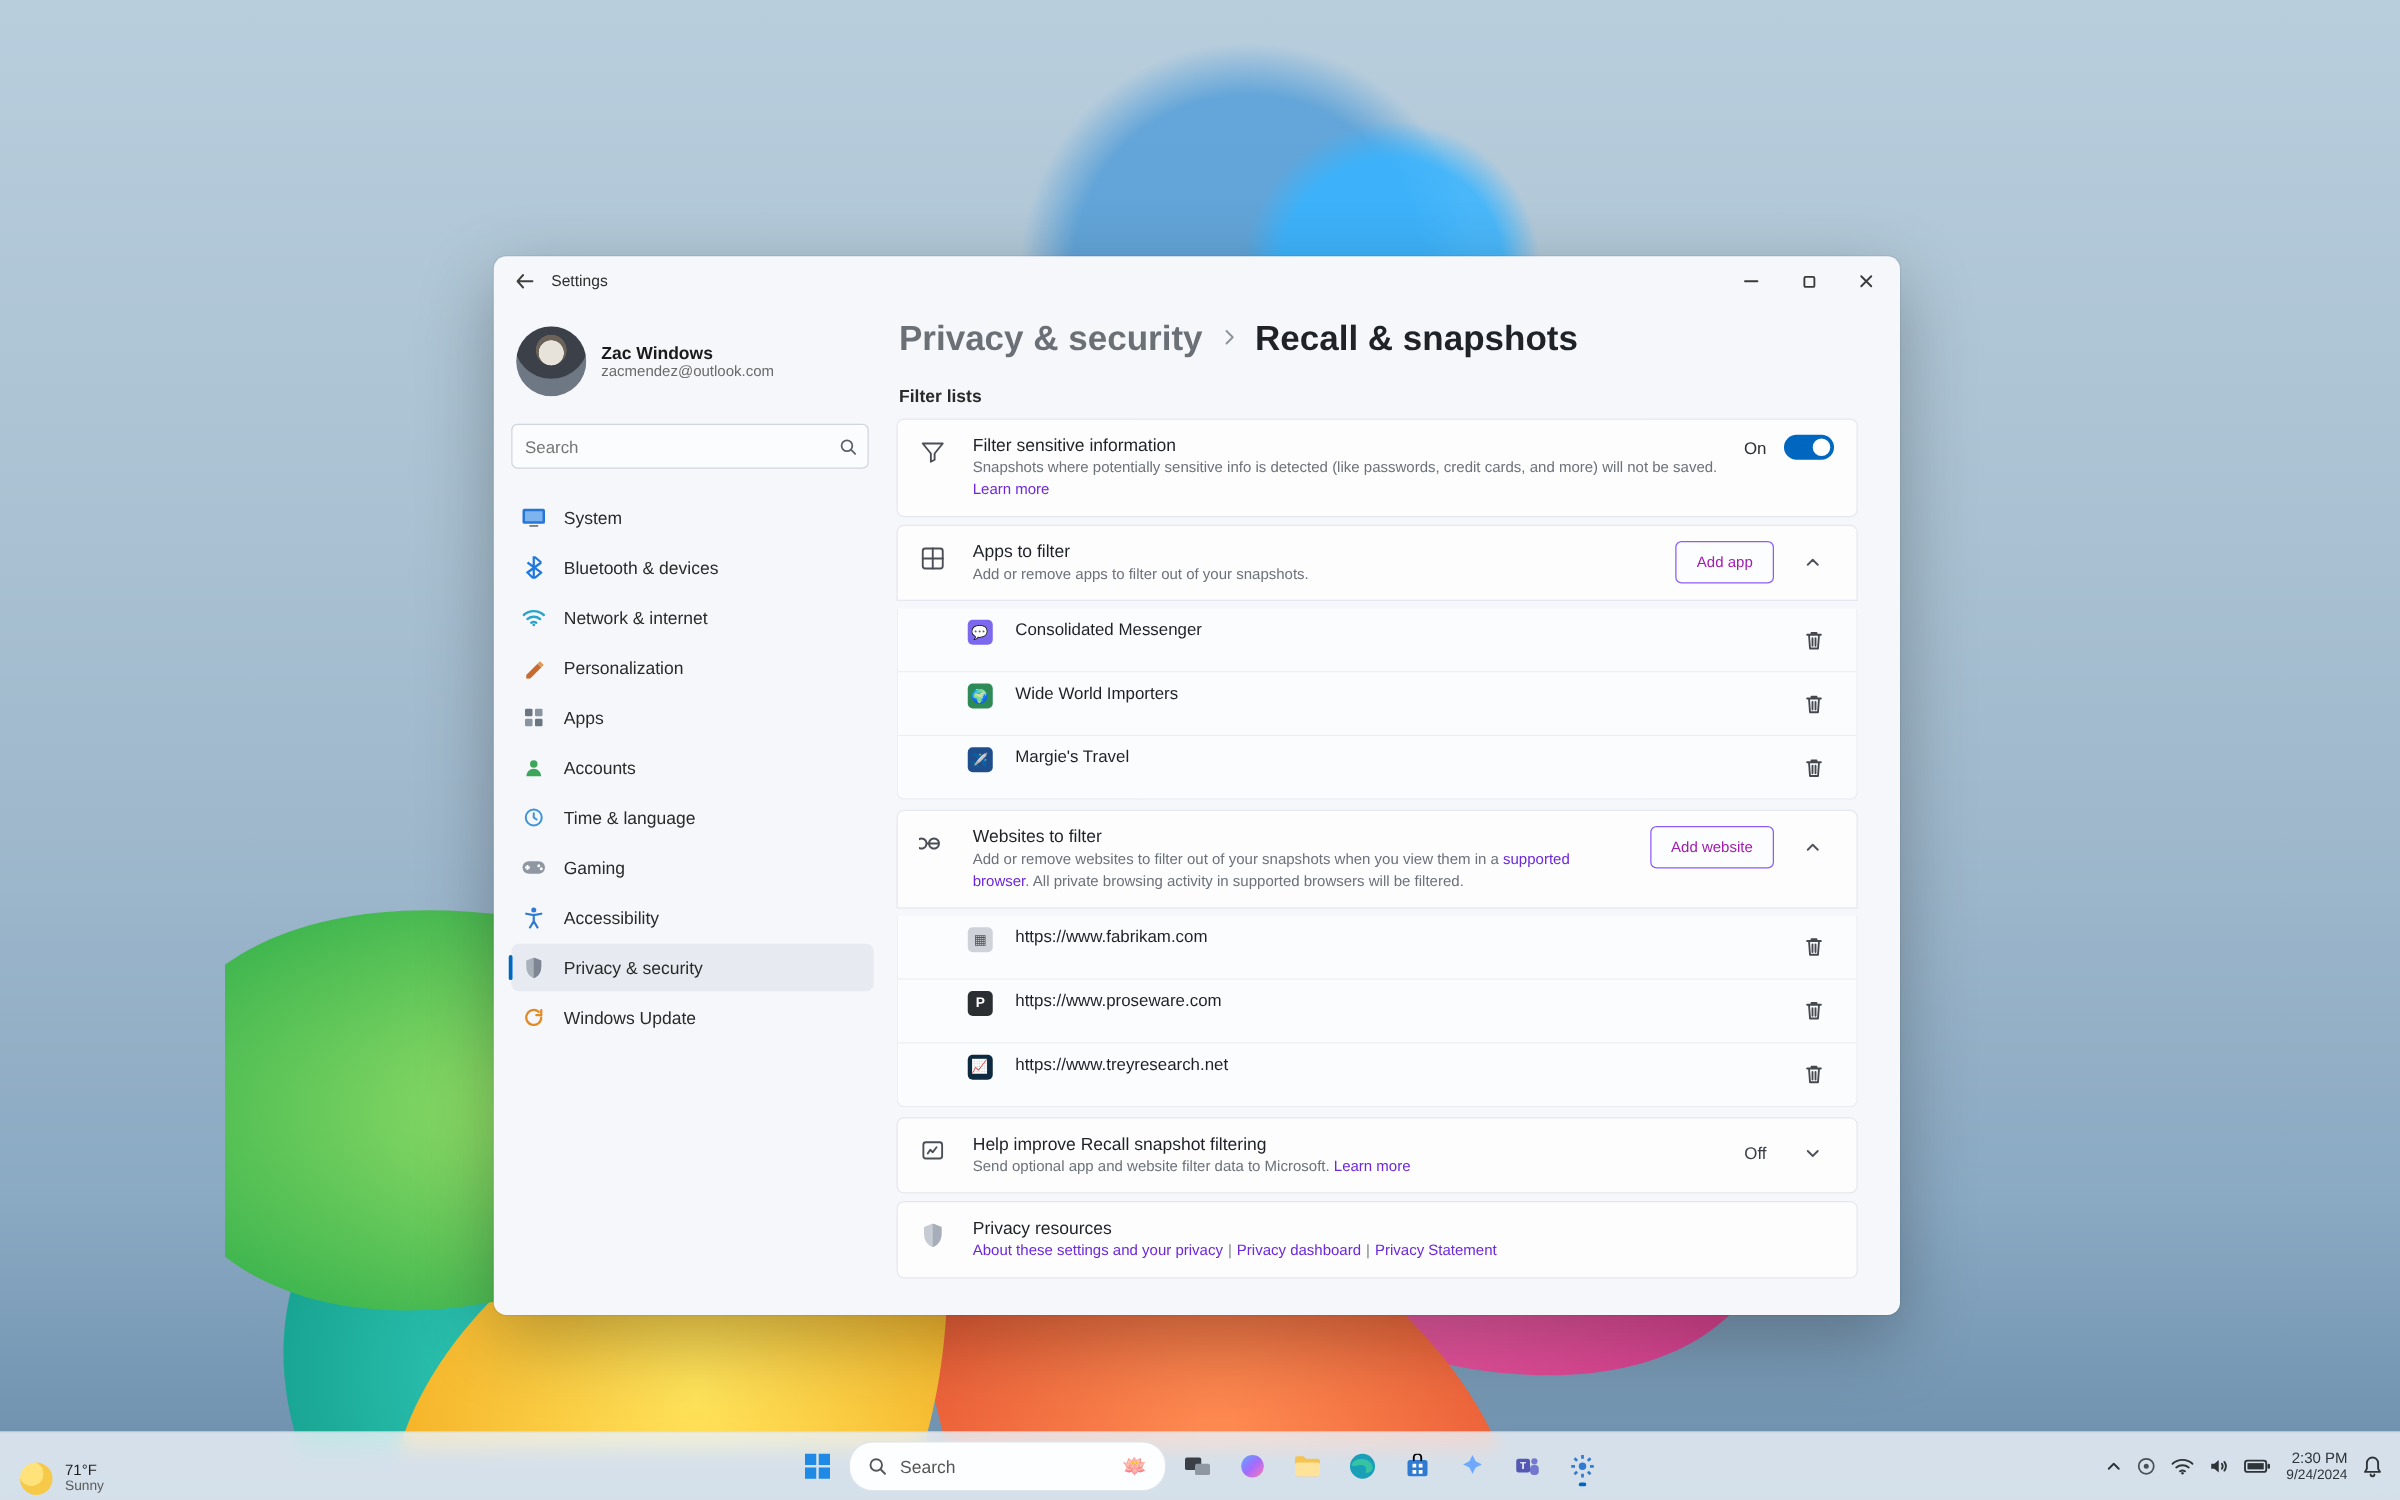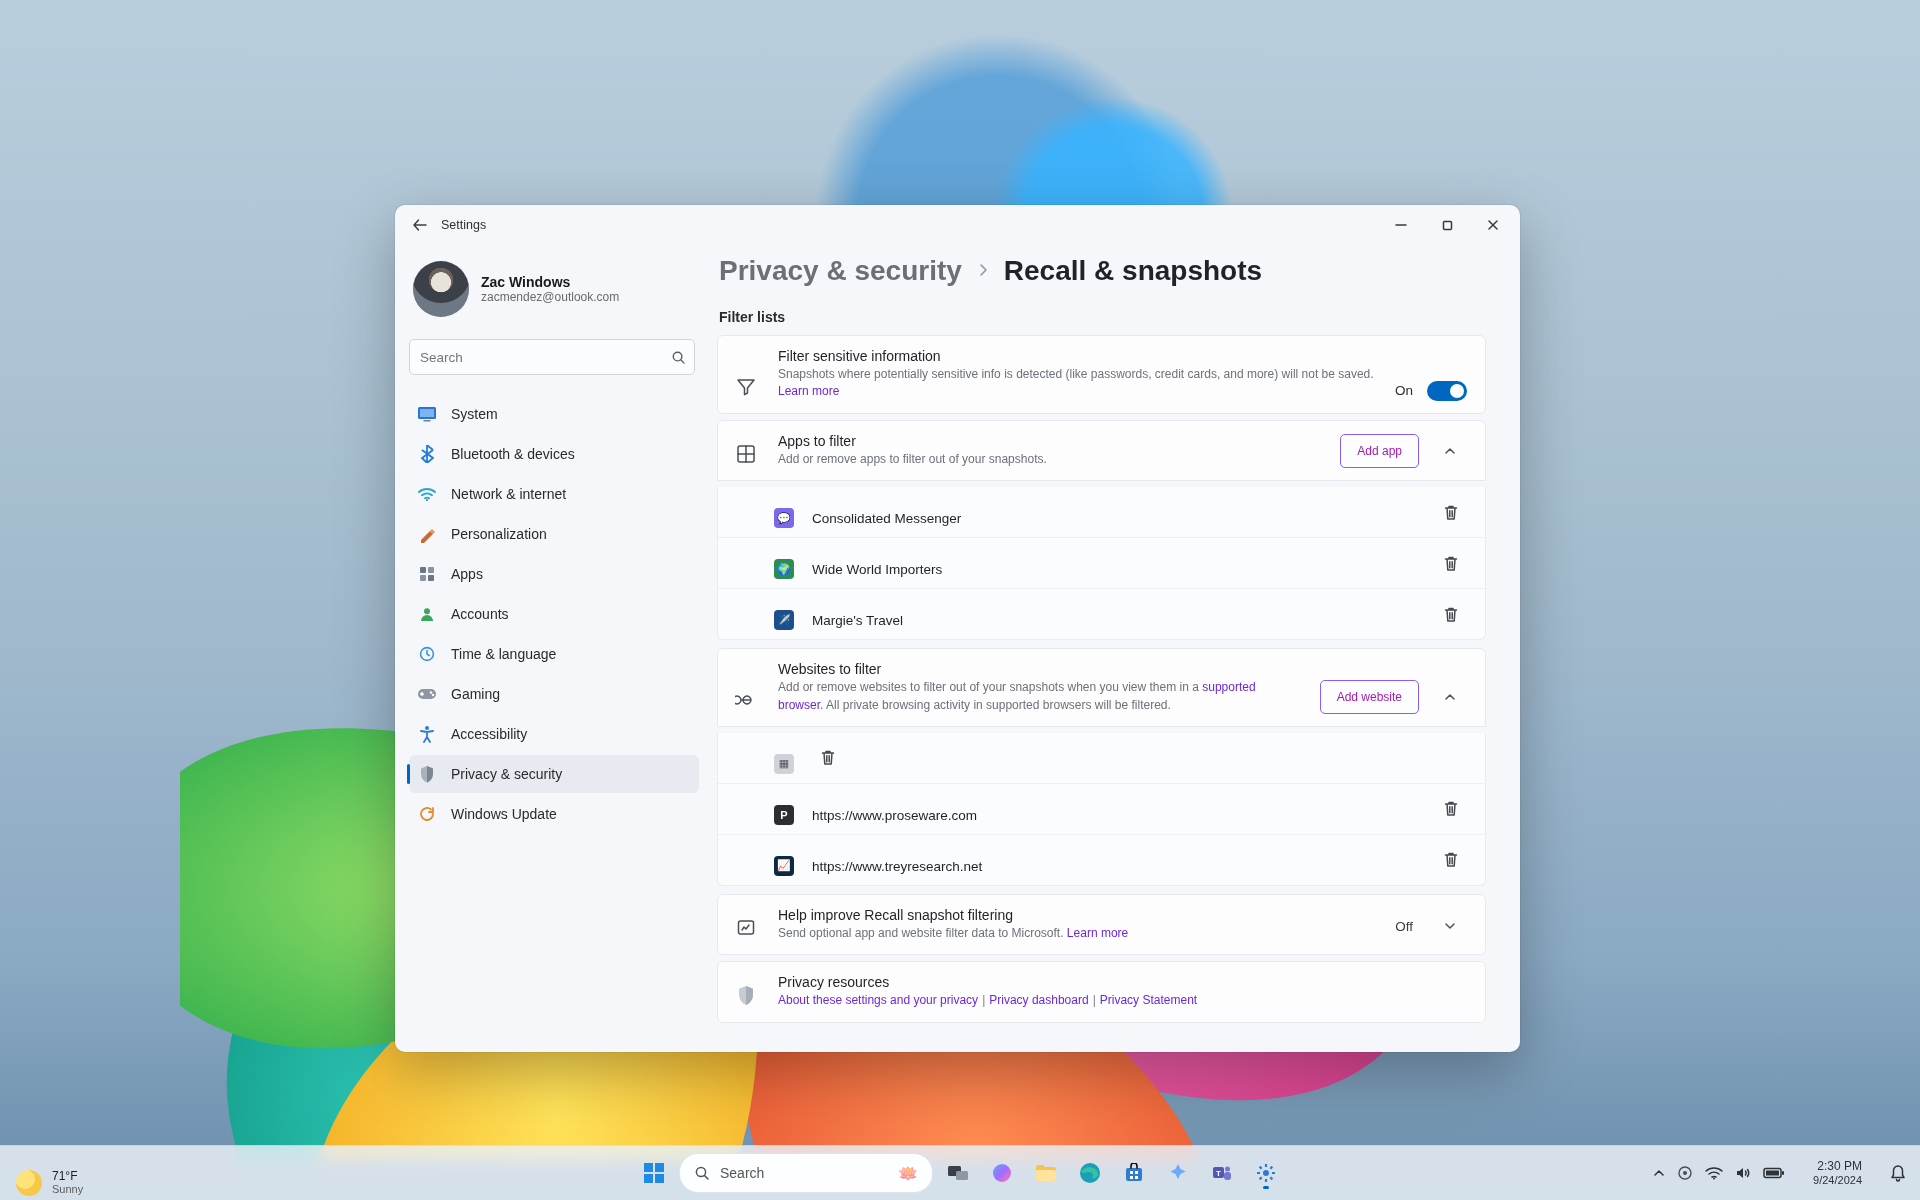--- a/index.html
+++ b/index.html
@@ -72,21 +72,21 @@
   .crumbs{ display:flex; align-items:center; gap:14px; margin:4px 0 22px 2px;}
   .crumbs .c1{ font-size:28px; font-weight:600; color:#6b6f76;}
   .crumbs .chev{ color:#8d939b; font-size:18px;}
   .crumbs .c2{ font-size:28px; font-weight:600; color:#1f2328;}
   .section-title{ font-size:14px; font-weight:600; color:#2a2a2a; margin:0 0 10px 2px;}
 
   .card{
     background:#fdfdfe; border:1px solid #e5e8ee; border-radius:6px; margin-bottom:6px;
   }
   .card-row{
-    display:flex; align-items:flex-end; gap:18px; padding:12px 18px 12px 14px;
+    display:flex; align-items:flex-start; gap:18px; padding:12px 18px 12px 14px;
   }
   .card-row.tight{ padding-top:9px; padding-bottom:9px;}
   .card-row + .card-row{ border-top:1px solid #eceff4;}
   .lead-ico{ width:28px; height:28px; display:grid; place-items:center; color:#4a4f57;}
   .card-text{ flex:1; min-width:0;}
   .card-text .h{ font-size:14px; color:#1e2126; margin-bottom:2px;}
   .card-text .d{ font-size:12px; color:#6c717a; line-height:1.45;}
   .card-text .d a, .link{ color:#6d28d9; text-decoration:none;}
   .card-row .right{ display:flex; align-items:center; gap:14px;}
   .toggle-label{ font-size:13.5px; color:#2a2d32;}
@@ -128,21 +128,21 @@
   .tb-left .t1{ font-size:12px; color:#1e1e1e;}
   .tb-left .t2{ font-size:11px; color:#5c5c5c;}
   .tb-center{ position:absolute; left:50%; transform:translateX(-50%); display:flex; align-items:center; gap:6px;}
   .tb-start{ width:38px; height:38px; border-radius:6px; display:grid; place-items:center;}
   .tb-search{ height:38px; width:224px; border-radius:19px; background:#fdfeff; border:1px solid #dfe4ea;
     display:flex; align-items:center; gap:10px; padding:0 14px; font-size:14px; color:#555;}
   .tb-app{ width:38px; height:38px; border-radius:6px; display:grid; place-items:center;}
   .tb-app.active{ position:relative;}
   .tb-app.active::after{ content:""; position:absolute; bottom:3px; left:50%; transform:translateX(-50%);
     width:6px; height:3px; border-radius:3px; background:#0067c0;}
-  .tb-right{ display:flex; align-items:center; gap:28px; padding-right:14px; color:#2e3338;}
+  .tb-right{ display:flex; align-items:center; gap:12px; padding-right:14px; color:#2e3338;}
   .tray{ display:flex; align-items:center; gap:12px;}
   .tray svg{ display:block;}
   .clock{ text-align:right; line-height:1.1;}
   .clock .time{ font-size:12px;}
   .clock .date{ font-size:11px;}
 
   
   .s{ stroke:currentColor; fill:none; stroke-width:1.5; stroke-linecap:round; stroke-linejoin:round;}
 </style>
 </head>
@@ -453,20 +453,23 @@
                 <svg width="14" height="14" viewBox="0 0 14 14">
                     <path class="s" d="M3 9l4-4 4 4"></path>
                   </svg>
               </div>
             </div>
           </div>
         </div>
         <div class="sub" style="border-bottom-left-radius:6px;border-bottom-right-radius:6px;">
           <div class="card-row tight">
             <div class="app-ico" style="background:#cfd3d9;color:#555">▦</div>
+            <div class="card-text">
+                <div class="h" style="font-size:13.5px">https://www.fabrikam.com</div>
+              </div>
             <div class="trash">
                 <svg width="16" height="17" viewBox="0 0 16 17">
                   <path class="s" d="M2.5 4h11M6 4V2.5h4V4M4 4l.8 11h6.4L12 4M6.8 6.8v6M9.2 6.8v6"></path>
                 </svg>
               </div>
           </div>
           <div class="card-row tight">
             <div class="app-ico" style="background:#2b2f33;font-weight:700">P</div>
             <div class="card-text">
                 <div class="h" style="font-size:13.5px">https://www.proseware.com</div>

